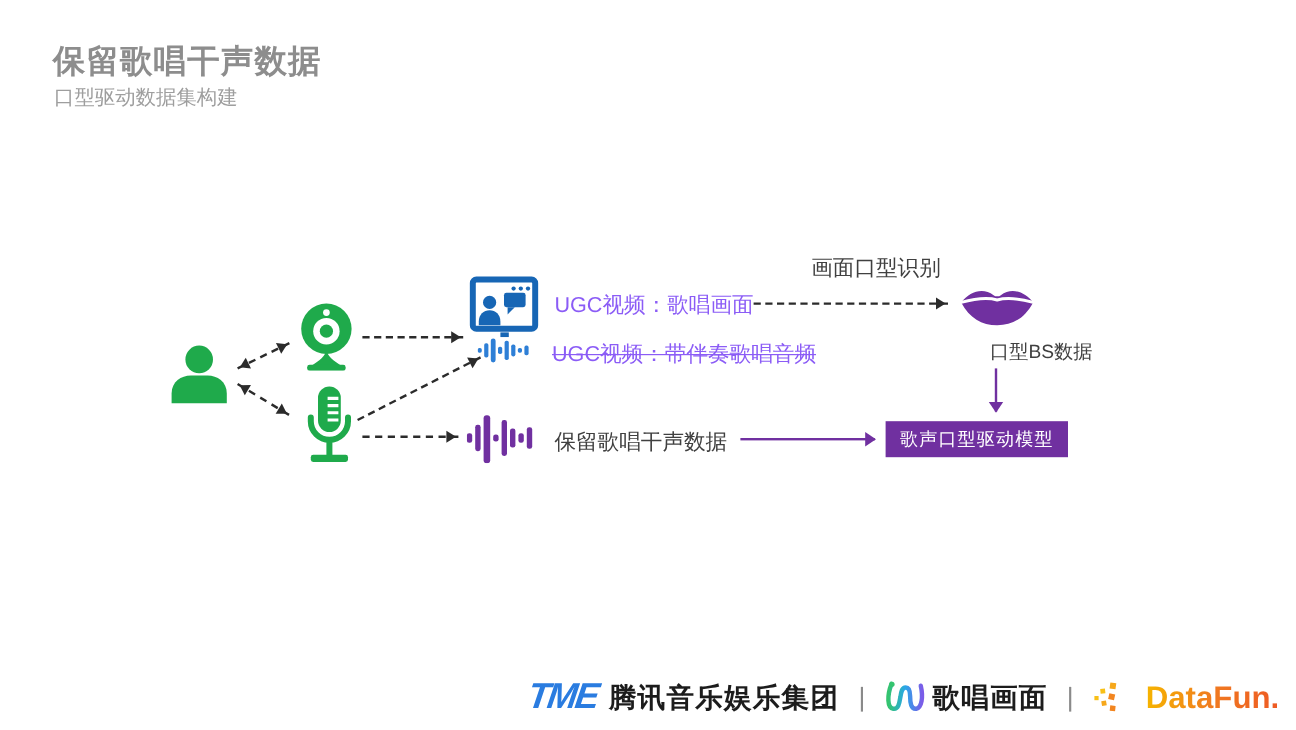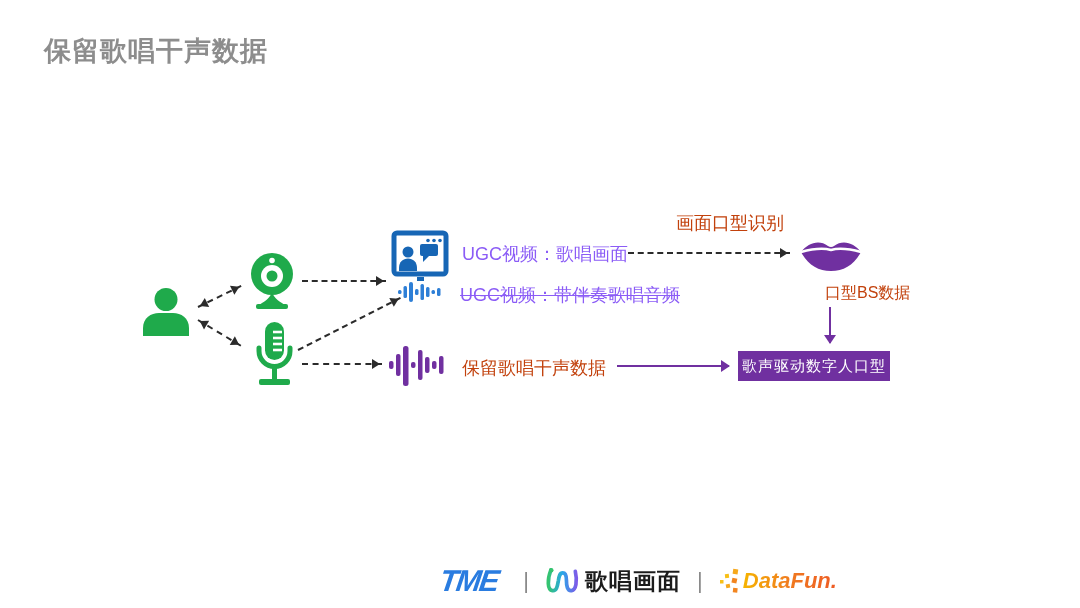--- a/index.html
+++ b/index.html
@@ -5,21 +5,21 @@
   html,body{margin:0;padding:0;background:#fff;}
   .slide{position:relative;width:1080px;height:608px;background:#fff;overflow:hidden;
          font-family:"Liberation Sans","DejaVu Sans",sans-serif;}
 
   .title{position:absolute;left:44px;top:33px;font-size:27px;font-weight:bold;color:#8d8d8d;letter-spacing:1px;}
   .subtitle{position:absolute;left:45px;top:70px;font-size:17px;color:#9e9e9e;}
 
   .icon{position:absolute;line-height:0;}
   .lbl{position:absolute;font-size:18px;white-space:nowrap;}
   .blue{color:#8b5cf6;}
-  .purple{color:#c2410c;}
+  .purple{color:#404040;}
   .struck{text-decoration:line-through;}
 
   
   .darr{position:absolute;height:0;border-top:2px dashed #2b2b2b;transform-origin:0 50%;}
   .darr::after{content:"";position:absolute;right:-3px;top:-6px;
     border:5px solid transparent;border-left:8px solid #2b2b2b;}
   .darr.both::before{content:"";position:absolute;left:-3px;top:-6px;
     border:5px solid transparent;border-right:8px solid #2b2b2b;}
 
   
@@ -32,30 +32,31 @@
 
   .model-box{position:absolute;left:738px;top:351px;width:152px;height:30px;background:#7030a0;
     color:#fff;font-size:15px;display:flex;align-items:center;justify-content:center;letter-spacing:1px;}
 
   
   .footer{position:absolute;left:440px;top:560px;height:42px;display:flex;align-items:center;}
   .tme-mark{font-size:30px;font-weight:900;font-style:italic;color:#2a7ce0;
     letter-spacing:-2px;transform:skewX(-8deg);margin-right:10px;}
   .brand-name{font-size:23px;font-weight:700;color:#1c1c1c;letter-spacing:1px;}
   .sep{font-size:22px;color:#8a8a8a;margin:0 16px;font-weight:300;}
-  .datafun-text{font-size:22px;font-weight:800;font-style:italic;margin-left:0;
+  .datafun-text{font-size:26px;font-weight:800;margin-left:20px;
     background:linear-gradient(90deg,#f6b400,#f07a20,#ee5a24);
     -webkit-background-clip:text;background-clip:text;color:transparent;letter-spacing:0px;}
 </style>
 </head>
 <body>
 
 <div class="slide">
 
   <div class="title">保留歌唱干声数据</div>
+  <div class="subtitle">口型驱动数据集构建</div>
 
   <div class="icon" style="left:140px;top:286px;">
     <svg width="52" height="52" viewBox="0 0 52 52">
       <circle cx="26" cy="13.5" r="11.5" fill="#1faa4b"></circle>
       <path d="M3 50 V42 C3 32 11 27 19 27 H33 C41 27 49 32 49 42 V50 Z" fill="#1faa4b"></path>
     </svg>
   </div>
 
   <div class="icon" style="left:249px;top:251px;">
     <svg width="46" height="58" viewBox="0 0 46 58">
@@ -143,24 +144,25 @@
 
   <div class="parr" style="left:617px;top:365px;width:112px;"></div>
   <div class="parr-v" style="left:829px;top:307px;height:36px;"></div>
 
   <div class="lbl blue" style="left:462px;top:242px;">UGC视频：歌唱画面</div>
   <div class="lbl purple" style="left:462px;top:356px;">保留歌唱干声数据</div>
   <div class="lbl blue struck" style="left:460px;top:283px;">UGC视频：带伴奏歌唱音频</div>
   <div class="lbl purple" style="left:676px;top:211px;">画面口型识别</div>
   <div class="lbl purple" style="left:789px;top:283px;font-size:16px;margin-left:36px;">口型BS数据</div>
 
-  <div class="model-box">歌声驱动数字人口型</div>
+  <div class="model-box">歌声口型驱动模型</div>
 
   <div class="footer">
     <span class="tme-mark">TME</span>
+    <span class="brand-name">腾讯音乐娱乐集团</span>
     <span class="sep">|</span>
     <span class="icon" style="position:static;margin-right:6px;">
       <svg width="34" height="38" viewBox="0 0 46 40">
         <defs>
           <linearGradient id="tq" x1="0" y1="0" x2="1" y2="0">
             <stop offset="0" stop-color="#35c46f"></stop>
             <stop offset="0.5" stop-color="#2aa7e8"></stop>
             <stop offset="1" stop-color="#7b5ce8"></stop>
           </linearGradient>
         </defs>

